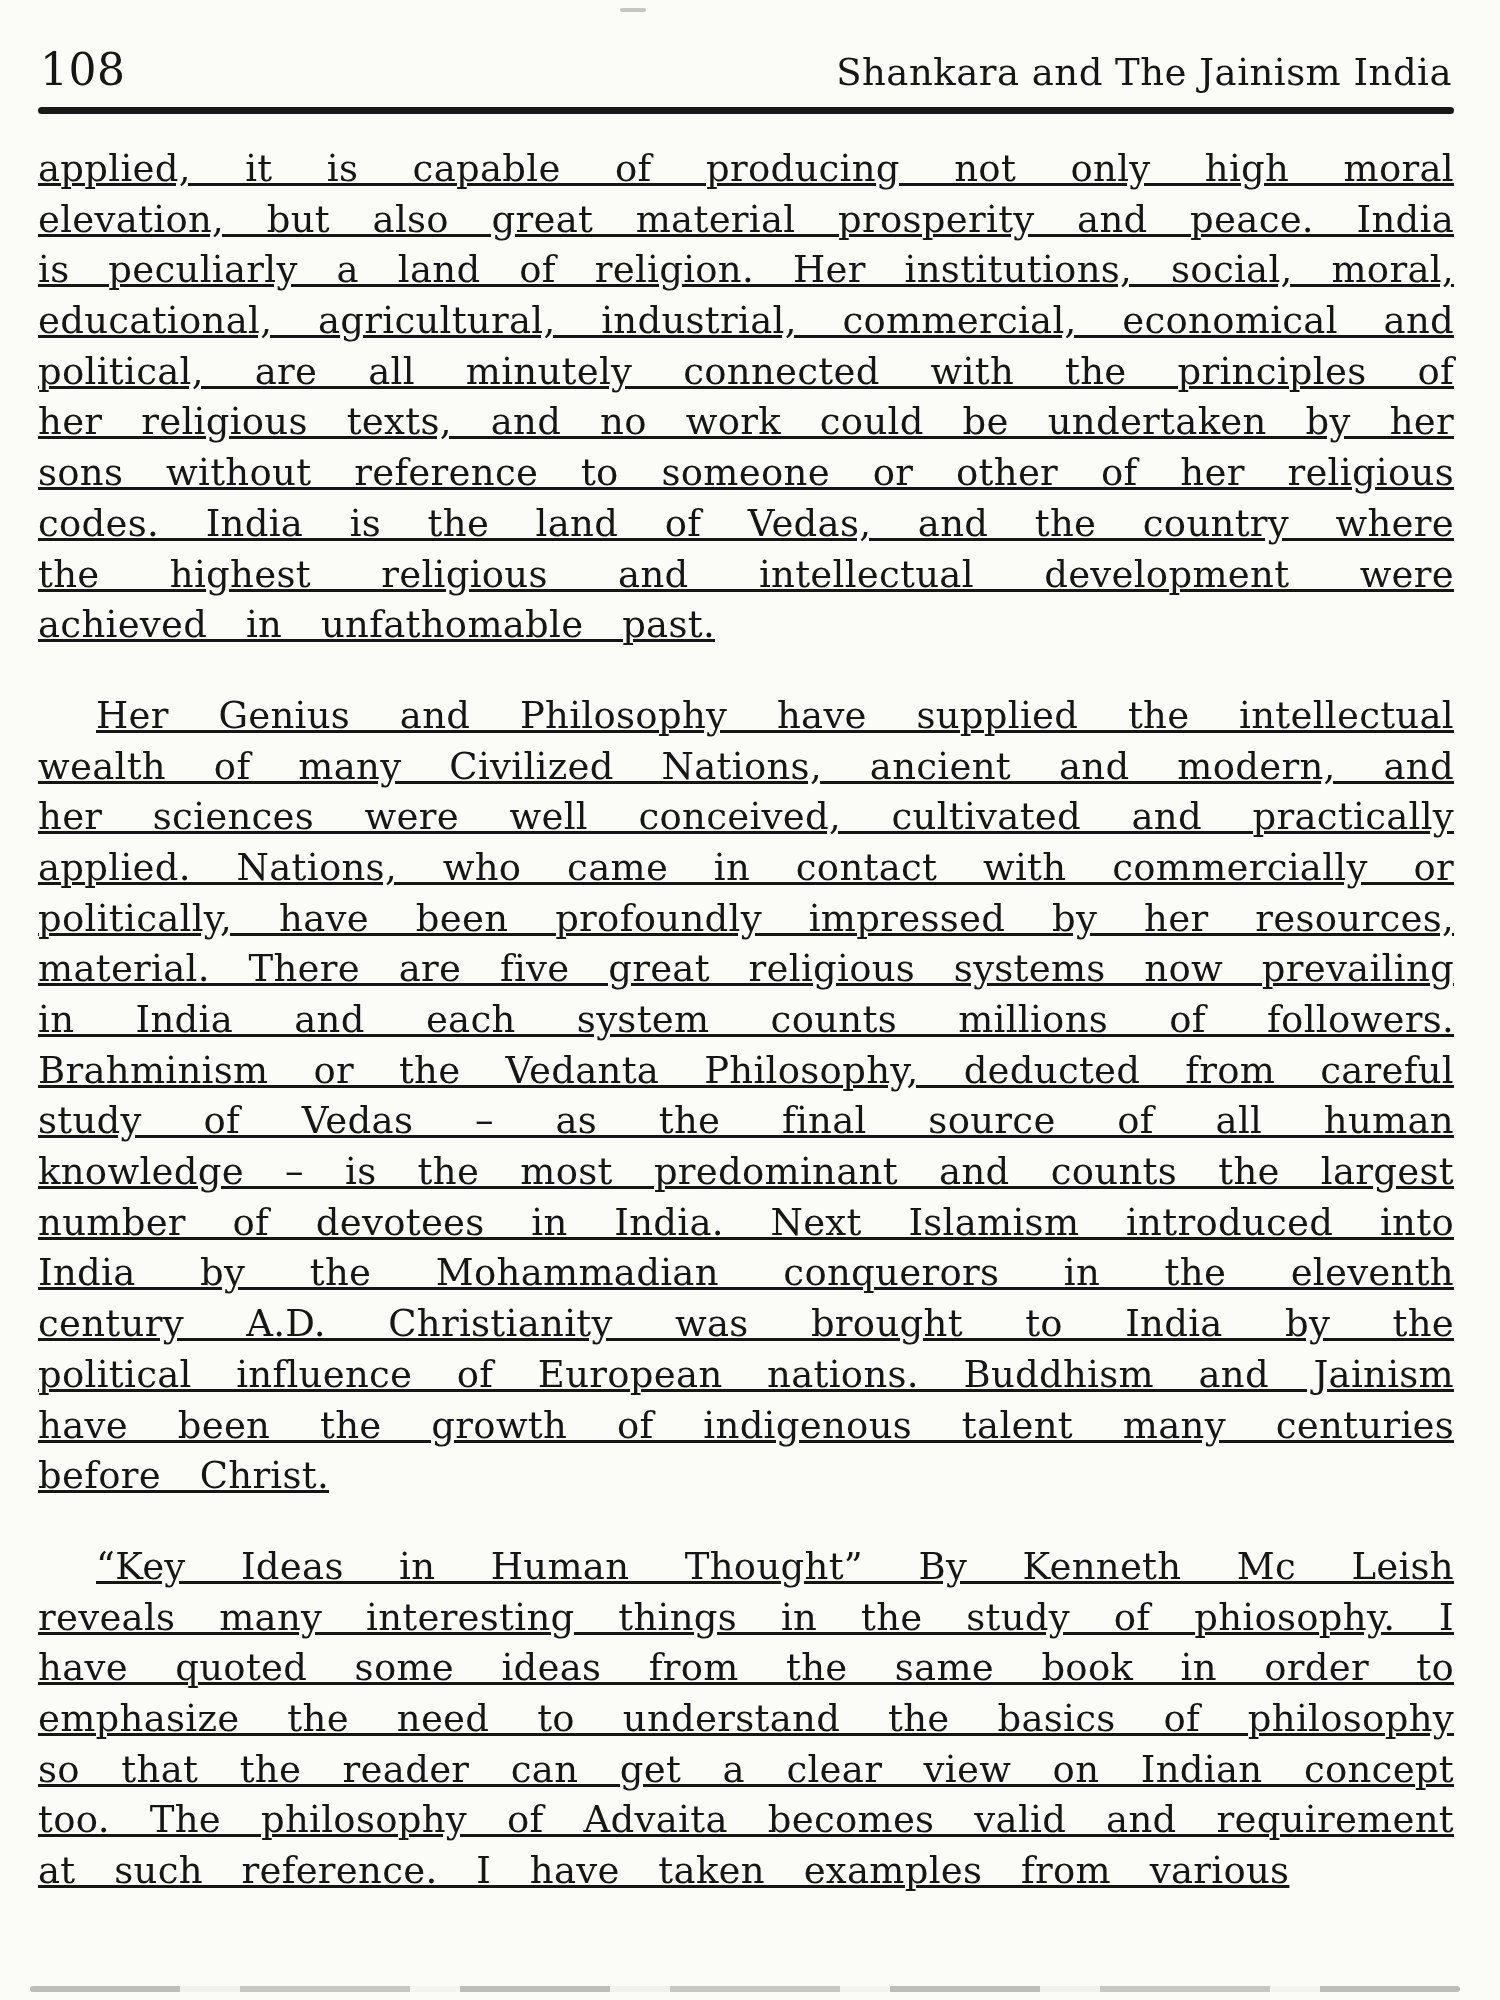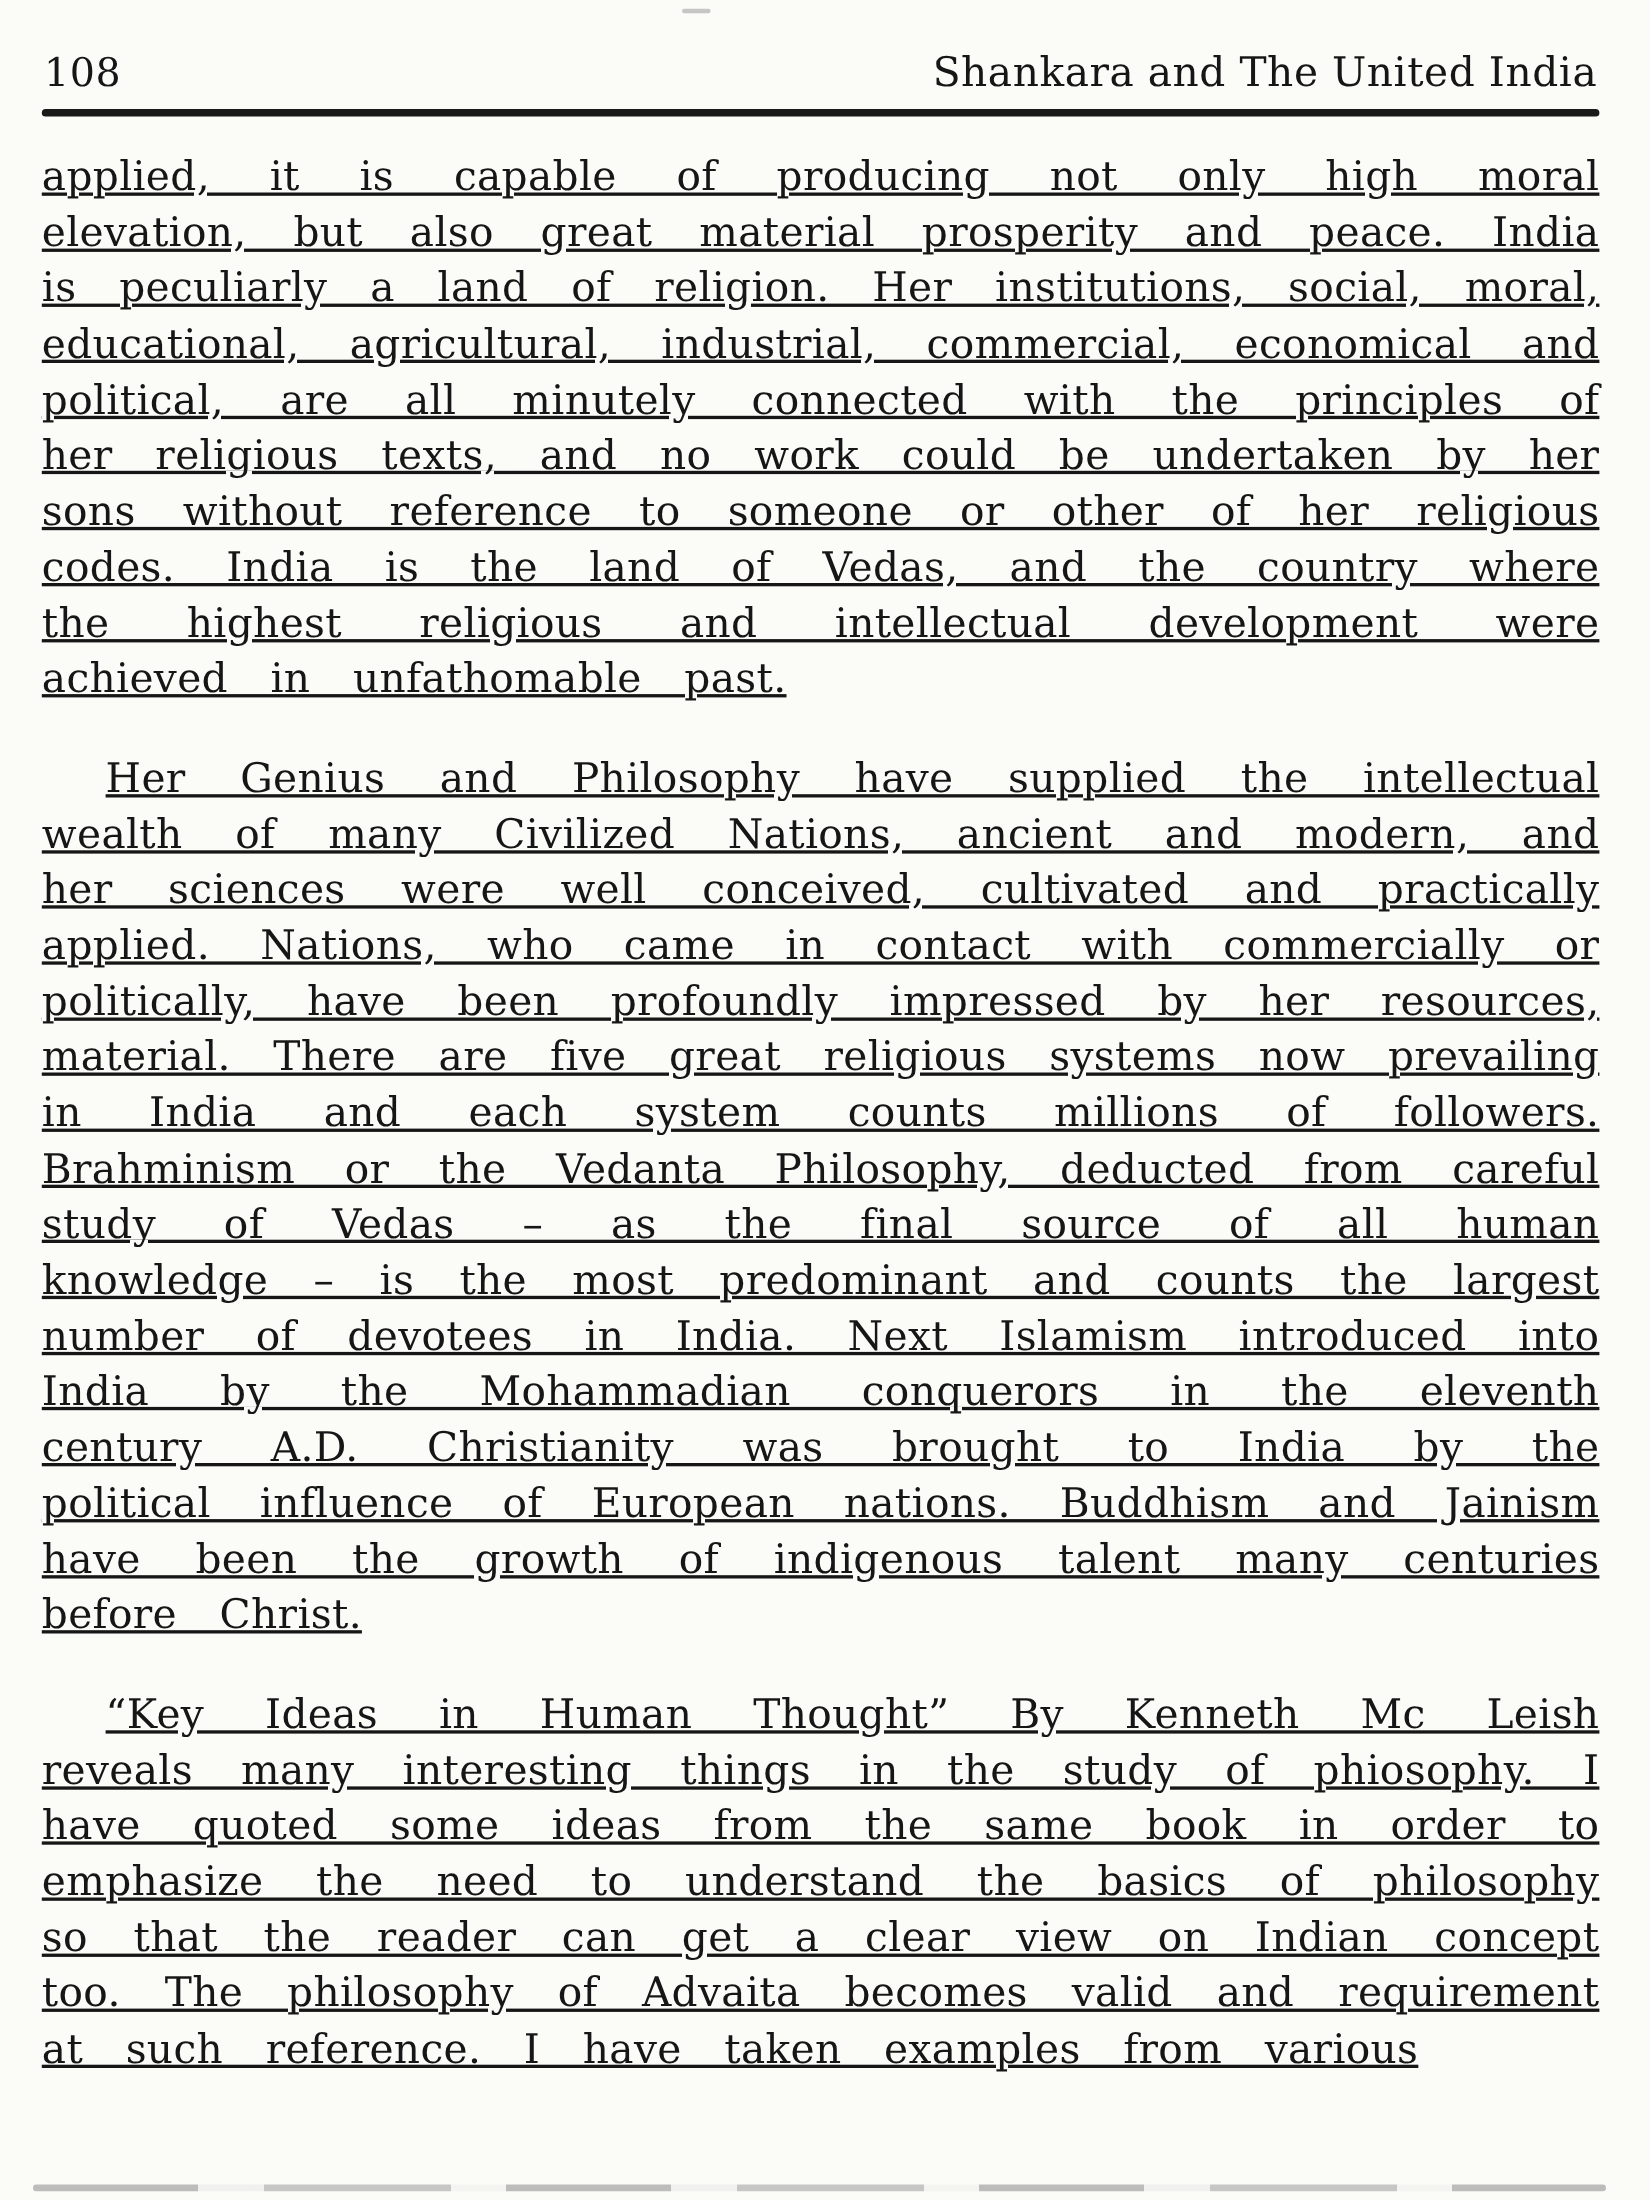--- a/index.html
+++ b/index.html
@@ -33,21 +33,21 @@
   }
   .page-header {
     display: flex;
     justify-content: space-between;
     align-items: baseline;
     font-size: 37px;
     letter-spacing: 0.5px;
     padding: 0 2px 8px 2px;
   }
   .page-number {
-    font-size: 36px;
+    font-size: 44px;
   }
   .running-title {
     font-size: 37px;
   }
   .header-rule {
     height: 7px;
     background: #191919;
     border-radius: 4px;
     margin-top: 4px;
   }
@@ -89,21 +89,21 @@
 </style>
 </head>
 <body>
 
 <div class="page">
 
   <div class="top-mark"></div>
 
   <header class="page-header">
     <span class="page-number">108</span>
-    <span class="running-title">Shankara and The United India</span>
+    <span class="running-title">Shankara and The Jainism India</span>
   </header>
 
   <div class="header-rule"></div>
 
   <main class="page-body">
     <p class="para">applied, it is capable of producing not only high moral elevation, but also great material prosperity and peace. India is peculiarly a land of religion. Her institutions, social, moral, educational, agricultural, industrial, commercial, economical and political, are all minutely connected with the principles of her religious texts, and no work could be undertaken by her sons without reference to someone or other of her religious codes. India is the land of Vedas, and the country where the highest religious and intellectual development were achieved in unfathomable past.</p>
     <p class="para indent">Her Genius and Philosophy have supplied the intellectual wealth of many Civilized Nations, ancient and modern, and her sciences were well conceived, cultivated and practically applied. Nations, who came in contact with commercially or politically, have been profoundly impressed by her resources, material. There are five great religious systems now prevailing in India and each system counts millions of followers. Brahminism or the Vedanta Philosophy, deducted from careful study of Vedas – as the final source of all human knowledge – is the most predominant and counts the largest number of devotees in India. Next Islamism introduced into India by the Mohammadian conquerors in the eleventh century A.D. Christianity was brought to India by the political influence of European nations. Buddhism and Jainism have been the growth of indigenous talent many centuries before Christ.</p>
     <p class="para indent">“Key Ideas in Human Thought” By Kenneth Mc Leish reveals many interesting things in the study of phiosophy. I have quoted some ideas from the same book in order to emphasize the need to understand the basics of philosophy so that the reader can get a clear view on Indian concept too. The philosophy of Advaita becomes valid and requirement at such reference. I have taken examples from various</p>
   </main>
 

